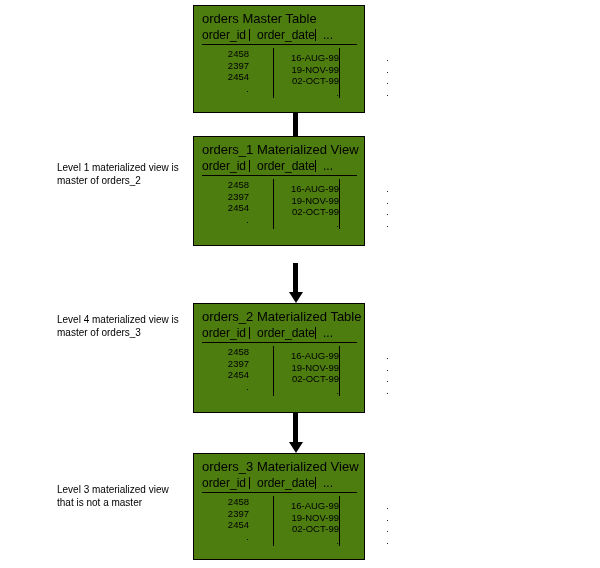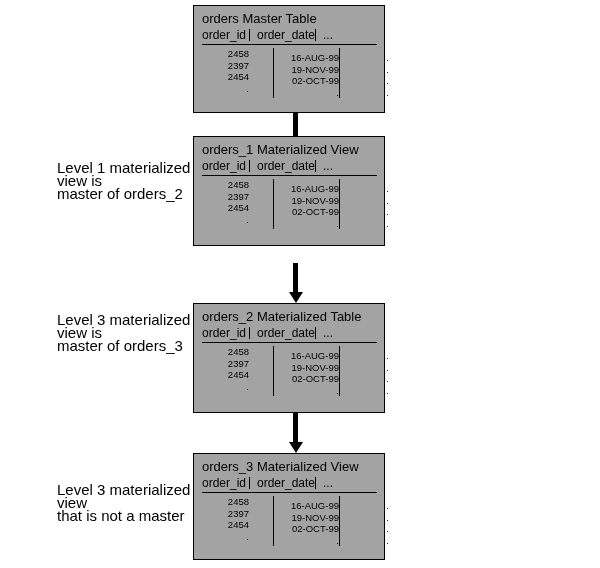--- a/index.html
+++ b/index.html
@@ -21,24 +21,24 @@
     left: 0;
     top: 0;
     width: 600px;
     height: 568px;
   }
 
   
   .entity-box {
     position: absolute;
     left: 193px;
-    width: 192px;
+    width: 172px;
     box-sizing: border-box;
     border: 1.5px solid #000000;
-    background: #a3a3a3;
+    background: #4d7c0f;
   }
   .entity-title {
     font-size: 13px;
     line-height: 16px;
     padding: 5px 0 2px 8px;
     white-space: nowrap;
     letter-spacing: 0px;
   }
 
   
@@ -102,21 +102,21 @@
     border-left: 7px solid transparent;
     border-right: 7px solid transparent;
     border-top: 11px solid #000000;
   }
 
   
   .annotation {
     position: absolute;
     left: 57px;
     width: 135px;
-    font-size: 15px;
+    font-size: 10px;
     line-height: 13px;
     color: #000000;
   }
 </style>
 </head>
 <body>
 
 <div id="diagram">
 
   <div class="entity-box" style="top:5px; height:108px;">
@@ -224,21 +224,21 @@
           <div class="cell-line">.</div>
           <div class="cell-line">.</div>
           <div class="cell-line">.</div>
           <div class="cell-line dot-line">.</div>
         </div>
       </div>
     </div>
   </div>
 
   <div class="annotation" style="top:313px;">
-    <div>Level 3 materialized view is</div>
+    <div>Level 4 materialized view is</div>
     <div>master of orders_3</div>
   </div>
 
   <div class="arrow" style="top:413px; height:40px;">
     <div class="arrow-shaft" style="height:29px;"></div>
     <div class="arrow-head" style="top:29px;"></div>
   </div>
 
   <div class="entity-box" style="top:453px; height:107px;">
     <div class="entity-title">orders_3 Materialized View</div>

